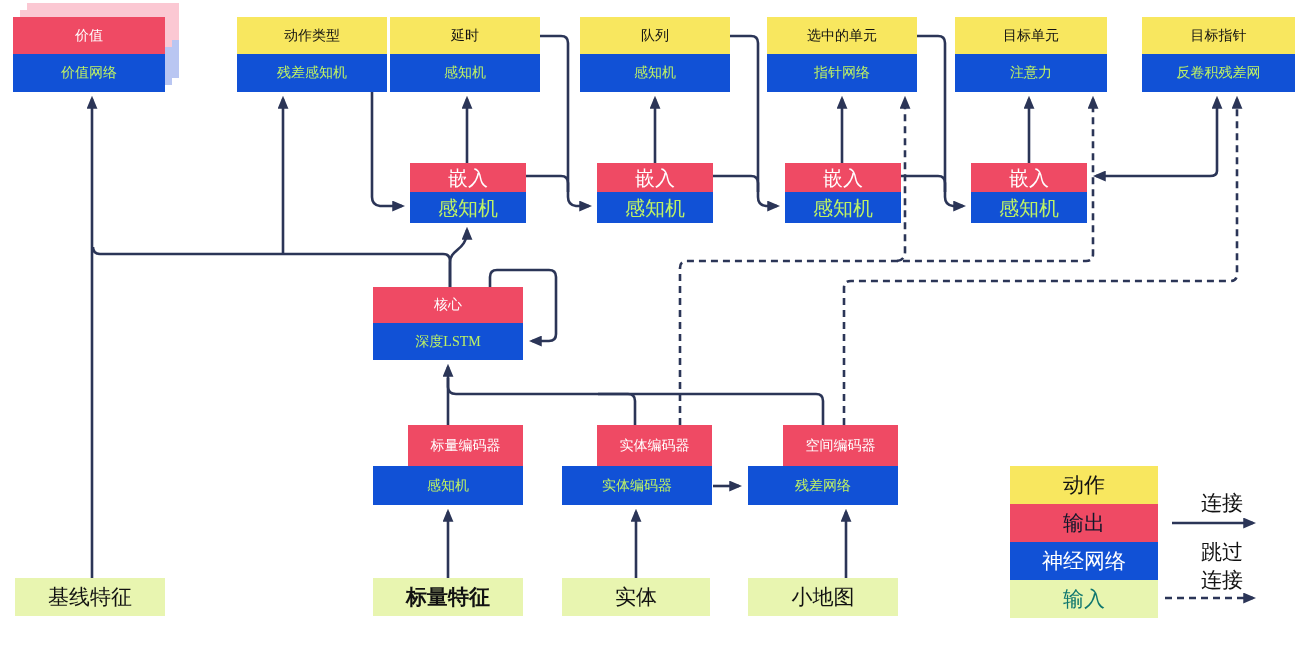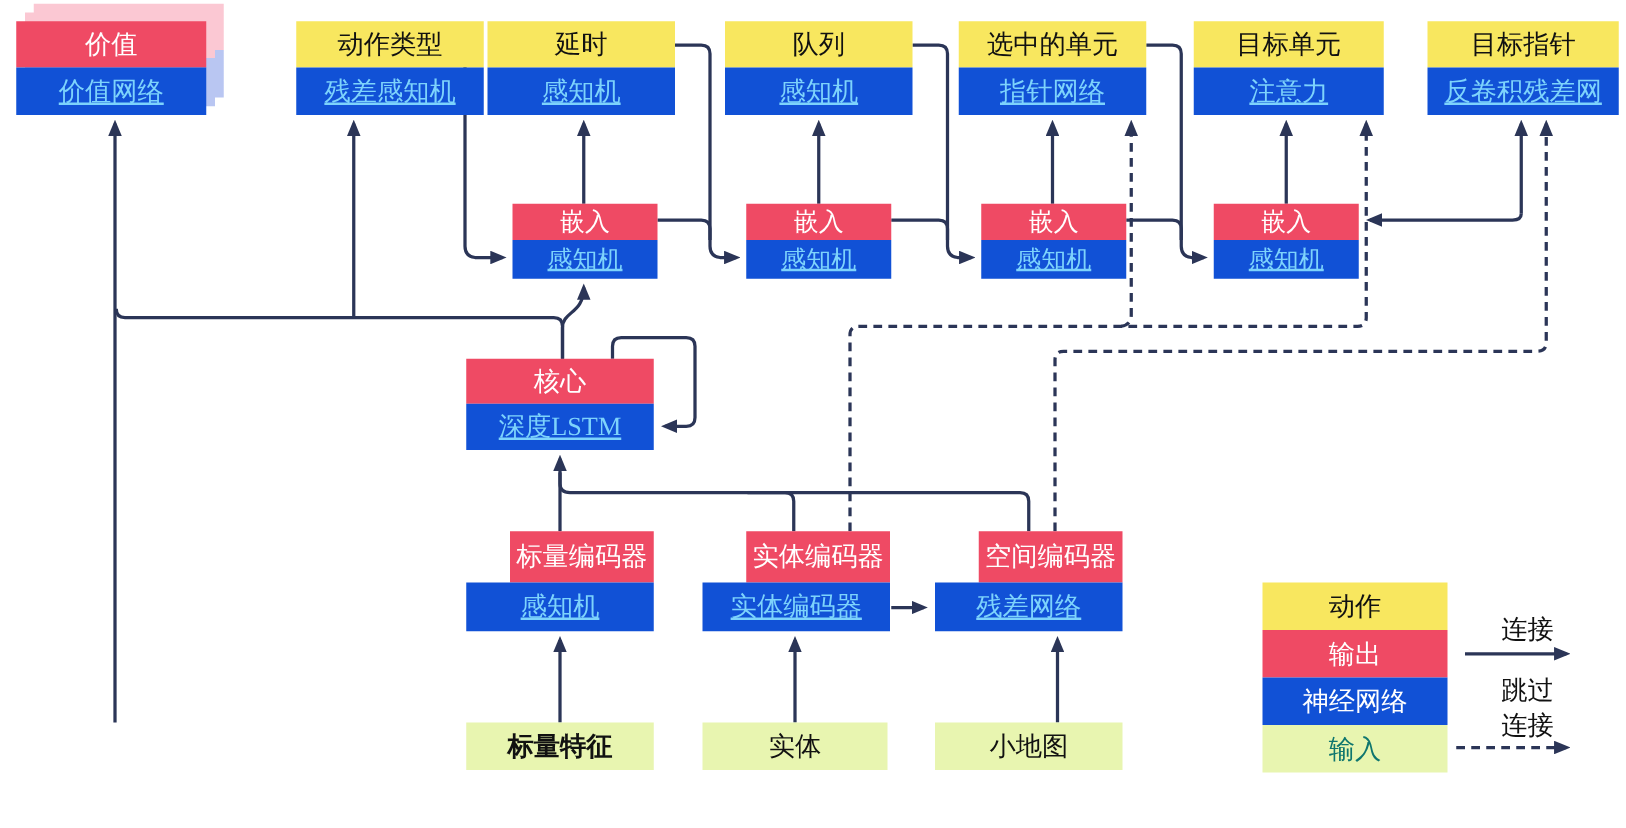--- a/index.html
+++ b/index.html
@@ -3,25 +3,25 @@
 <meta charset="utf-8">
 <style>
   html,body{margin:0;padding:0;background:#ffffff;}
   .canvas{
     position:relative;width:1301px;height:662px;background:#ffffff;overflow:hidden;
     font-family:"Liberation Serif","DejaVu Serif",serif;
   }
   .canvas svg{position:absolute;left:0;top:0;z-index:1;}
   .node{position:absolute;z-index:2;}
   .face{position:relative;z-index:3;width:100%;}
-  .part{display:flex;align-items:center;justify-content:center;font-size:21px;line-height:1;}
+  .part{display:flex;align-items:center;justify-content:center;font-size:14px;line-height:1;}
   .embed .part{font-size:20px;}
   .part.yellow{background:#F8E75F;color:#111;}
   .part.red{background:#EF4A64;color:#fff;}
-  .part.blue{background:#1151D6;color:#7dd3fc;text-decoration:underline;}
+  .part.blue{background:#1151D6;color:#bef264;}
   .row1 .part.top{height:37px;}
   .row1 .part.bot{height:38px;}
   .embed .part.top{height:29px;}
   .embed .part.bot{height:31px;}
   .core .part.top{height:36px;}
   .core .part.bot{height:37px;}
   .enc .part.top{height:41px;margin-left:35px;}
   .enc .part.bot{height:39px;}
   .input{position:absolute;z-index:2;height:38px;background:#E8F5B0;color:#111;
     display:flex;align-items:center;justify-content:center;font-size:21px;}
@@ -177,27 +177,28 @@
       <div class="part bot blue">实体编码器</div>
     </div>
   </div>
   <div class="node enc" style="left:748px;top:425px;width:150px;">
     <div class="face">
       <div class="part top red">空间编码器</div>
       <div class="part bot blue">残差网络</div>
     </div>
   </div>
 
+  <div class="input" style="left:15px;top:578px;width:150px;">基线特征</div>
   <div class="input" style="left:373px;top:578px;width:150px;font-weight:bold;">标量特征</div>
   <div class="input" style="left:562px;top:578px;width:148px;">实体</div>
   <div class="input" style="left:748px;top:578px;width:150px;">小地图</div>
 
   <div class="legend">
     <div class="lrow yellow" style="background:#F8E75F;color:#111;font-family:Liberation Serif, serif;">动作</div>
-    <div class="lrow" style="background:#EF4A64;color:#ffffff;">输出</div>
+    <div class="lrow" style="background:#EF4A64;color:#0f172a;">输出</div>
     <div class="lrow" style="background:#1151D6;color:#fff;">神经网络</div>
     <div class="lrow" style="background:#E8F5B0;color:#0f766e;">输入</div>
   </div>
   <div class="ltext" style="left:1176px;top:489px;">连接</div>
   <div class="ltext" style="left:1176px;top:538px;">跳过</div>
   <div class="ltext" style="left:1176px;top:566px;">连接</div>
 
 </div>
 
 </body></html>

